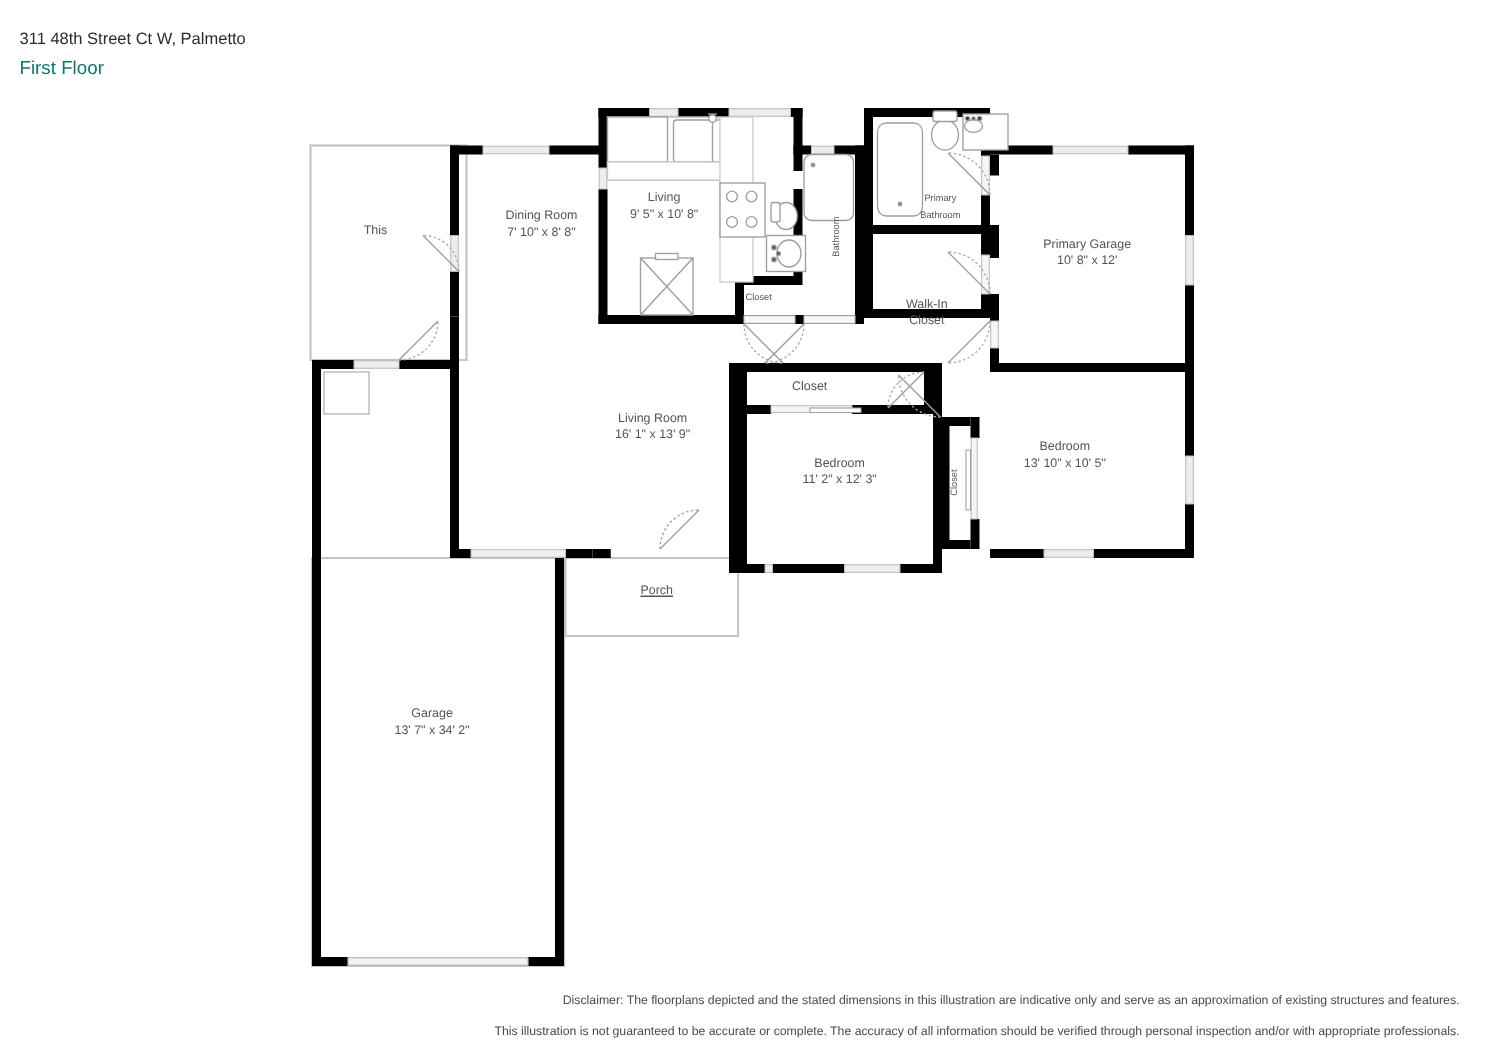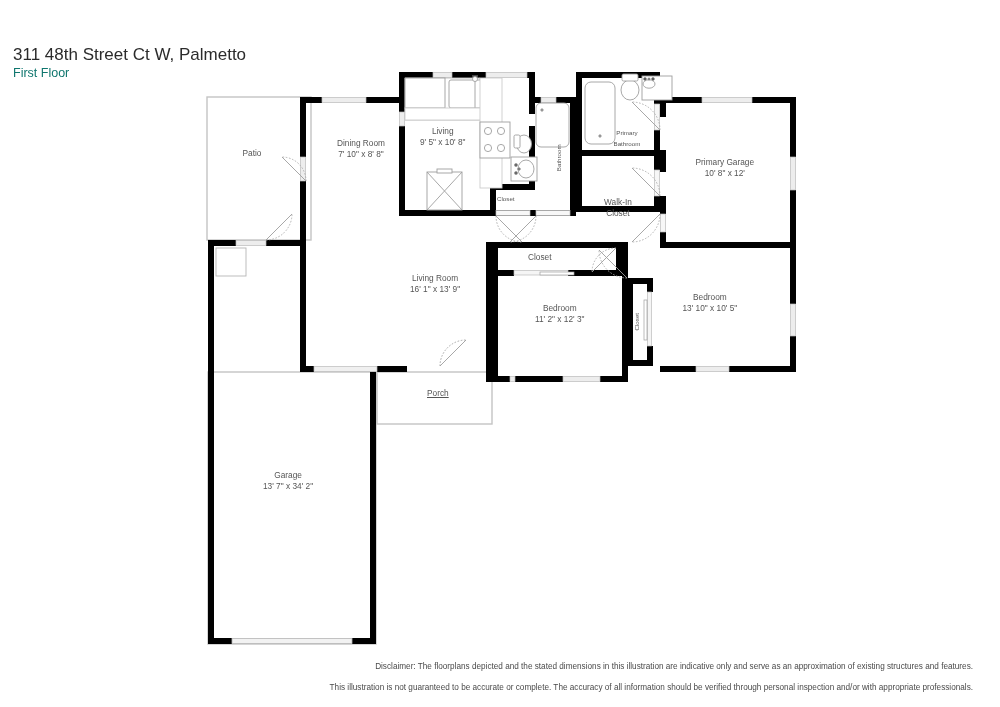--- a/index.html
+++ b/index.html
@@ -4,21 +4,21 @@
 <style>
   html,body{margin:0;padding:0;background:#ffffff;}
   body{
     width:1000px;height:707px;
     font-family:"Liberation Sans","DejaVu Sans",sans-serif;
     color:#3b3b3b;
     position:relative;
     overflow:hidden;
   }
   #header{position:absolute;left:13px;top:18px;}
-  #header .addr{font-size:17px;color:#2b2b2b;line-height:17px;margin-top:28px;}
+  #header .addr{font-size:11px;color:#2b2b2b;line-height:17px;}
   #header .floor{font-size:12.5px;color:#0f766e;line-height:17px;margin-top:2px;}
 
   #plan{position:absolute;left:0;top:0;width:1000px;height:707px;}
   #plan svg{display:block;}
 
   #disclaimer{position:absolute;left:13px;top:661px;width:960px;text-align:right;}
   #disclaimer p{margin:0 0 10px 0;font-size:8.2px;color:#4a4a4a;line-height:11px;}
 
   .rlabel{
     position:absolute;
@@ -313,21 +313,21 @@
 
   <g>
     <rect x="216" y="248" width="30" height="28" fill="#ffffff" stroke="#b5b5b5" stroke-width="0.9"></rect>
   </g>
 
 </svg>
 </div>
 
 <div id="room-labels">
     <div class="rlabel" style="left: 242.5px; top: 148px;">
-      <span class="nm">Patio</span>
+      <span class="nm">This</span>
     </div>
     <div class="rlabel" style="left: 337px; top: 137.5px;">
       <span class="nm">Dining Room</span>
       <span class="dm">7' 10" x 8' 8"</span>
     </div>
     <div class="rlabel" style="left: 420px; top: 125.5px;">
       <span class="nm">Living</span>
       <span class="dm">9' 5" x 10' 8"</span>
     </div>
     <div class="rlabel small vert" style="left: 544.5px; top: 152px;">

